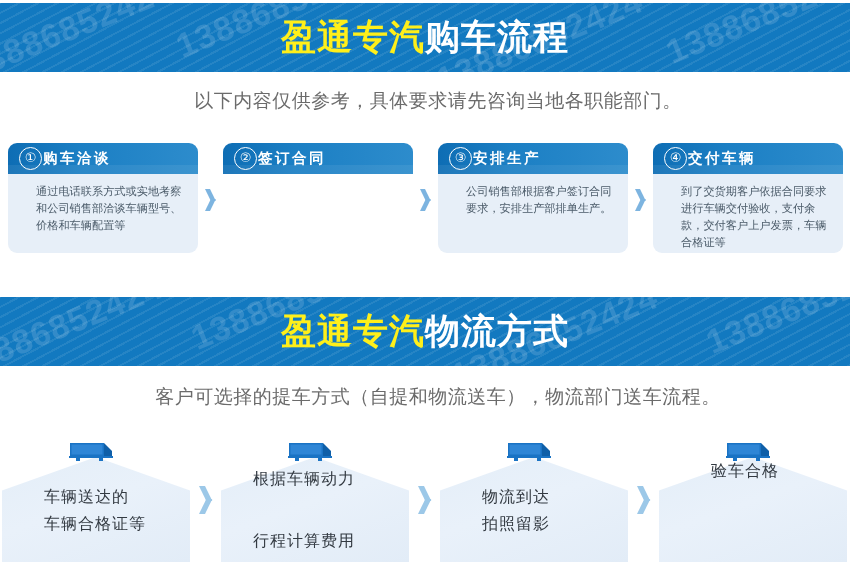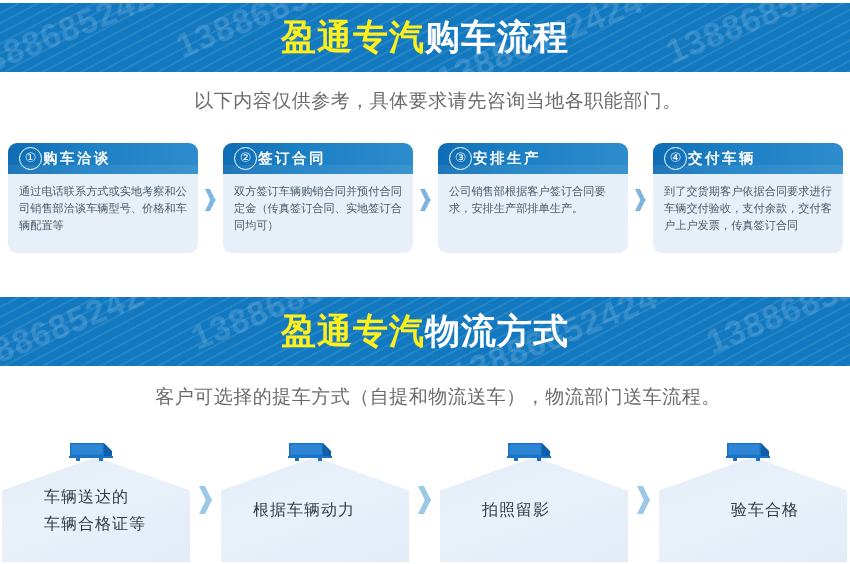--- a/index.html
+++ b/index.html
@@ -85,21 +85,21 @@
   }
   .step-title{
     color:#ffffff;font-size:14.5px;font-weight:bold;letter-spacing:2.5px;
     margin-left:1px;
     font-family:"DejaVu Sans","Liberation Sans",sans-serif;
   }
   .step-body{
     height:79px;
     background:#e7eff8;
     border-radius:0 0 9px 9px;
-    padding:9px 11px 0 11px;
+    padding:9px 11px 0 28px;
     box-sizing:border-box;
     color:#4b5b69;font-size:11.2px;line-height:17px;
     font-family:"DejaVu Sans","Liberation Sans",sans-serif;
   }
   .arrow{
     flex:0 0 25px;width:25px;height:110px;
     display:flex;align-items:center;justify-content:center;
   }
   .chev{
     width:11px;height:18px;
@@ -178,21 +178,20 @@
     </div>
     <div class="arrow">
         <div class="chev"></div>
       </div>
 
     <div class="step">
       <div class="step-head">
         <div class="num">②</div>
         <div class="step-title">签订合同</div>
       </div>
-      <div class="step-body">双方签订车辆购销合同并预付合同定金（传真签订合同、实地签订合同均可）</div>
     </div>
     <div class="arrow">
         <div class="chev"></div>
       </div>
 
     <div class="step">
       <div class="step-head">
         <div class="num">③</div>
         <div class="step-title">安排生产</div>
       </div>
@@ -200,21 +199,21 @@
     </div>
     <div class="arrow">
         <div class="chev"></div>
       </div>
 
     <div class="step">
       <div class="step-head">
         <div class="num">④</div>
         <div class="step-title">交付车辆</div>
       </div>
-      <div class="step-body">到了交货期客户依据合同要求进行车辆交付验收，支付余款，交付客户上户发票，传真签订合同</div>
+      <div class="step-body">到了交货期客户依据合同要求进行车辆交付验收，支付余款，交付客户上户发票，车辆合格证等</div>
     </div>
 
   </div>
 
   <div class="banner" id="banner2">
     <div class="wm" style="left:-50px;top:10px;">13886852424</div>
     <div class="wm" style="left:185px;top:-18px;">13886852424</div>
     <div class="wm" style="left:445px;top:20px;">13886852424</div>
     <div class="wm" style="left:700px;top:-14px;">13886852424</div>
     <div class="banner-title">
@@ -250,54 +249,56 @@
       <svg class="truck" viewBox="0 0 56 22">
         <rect x="4" y="2" width="34" height="13" fill="#1a73c4"></rect>
         <rect x="5.5" y="3.5" width="31" height="10" fill="#2f86d6"></rect>
         <path d="M38 2 L46 10 L46 15 L38 15 Z" fill="#0f5fa8"></path>
         <rect x="3" y="15" width="44" height="2" fill="#1a73c4"></rect>
         <rect x="10" y="17" width="4" height="3" fill="#1a73c4"></rect>
         <rect x="33" y="17" width="4" height="3" fill="#1a73c4"></rect>
       </svg>
       <div class="ltext" style="padding-left:32px;gap:35px;">
         <div>根据车辆动力</div>
+        <div>行程计算费用</div>
       </div>
     </div>
     <div class="larrow">
         <div class="chev-lg"></div>
       </div>
 
     <div class="lcard">
       <div class="lshape"></div>
       <svg class="truck" viewBox="0 0 56 22">
         <rect x="4" y="2" width="34" height="13" fill="#1a73c4"></rect>
         <rect x="5.5" y="3.5" width="31" height="10" fill="#2f86d6"></rect>
         <path d="M38 2 L46 10 L46 15 L38 15 Z" fill="#0f5fa8"></path>
         <rect x="3" y="15" width="44" height="2" fill="#1a73c4"></rect>
         <rect x="10" y="17" width="4" height="3" fill="#1a73c4"></rect>
         <rect x="33" y="17" width="4" height="3" fill="#1a73c4"></rect>
       </svg>
       <div class="ltext">
+        <div>物流到达</div>
         <div>拍照留影</div>
       </div>
     </div>
     <div class="larrow">
         <div class="chev-lg"></div>
       </div>
 
     <div class="lcard">
       <div class="lshape"></div>
       <svg class="truck" viewBox="0 0 56 22">
         <rect x="4" y="2" width="34" height="13" fill="#1a73c4"></rect>
         <rect x="5.5" y="3.5" width="31" height="10" fill="#2f86d6"></rect>
         <path d="M38 2 L46 10 L46 15 L38 15 Z" fill="#0f5fa8"></path>
         <rect x="3" y="15" width="44" height="2" fill="#1a73c4"></rect>
         <rect x="10" y="17" width="4" height="3" fill="#1a73c4"></rect>
         <rect x="33" y="17" width="4" height="3" fill="#1a73c4"></rect>
       </svg>
-      <div class="ltext" style="padding-left:72px;">
+      <div class="ltext" style="padding-left:52px;justify-content:space-between;">
         <div>验车合格</div>
       </div>
     </div>
 
   </div>
 
 </div>
 
 </body></html>

